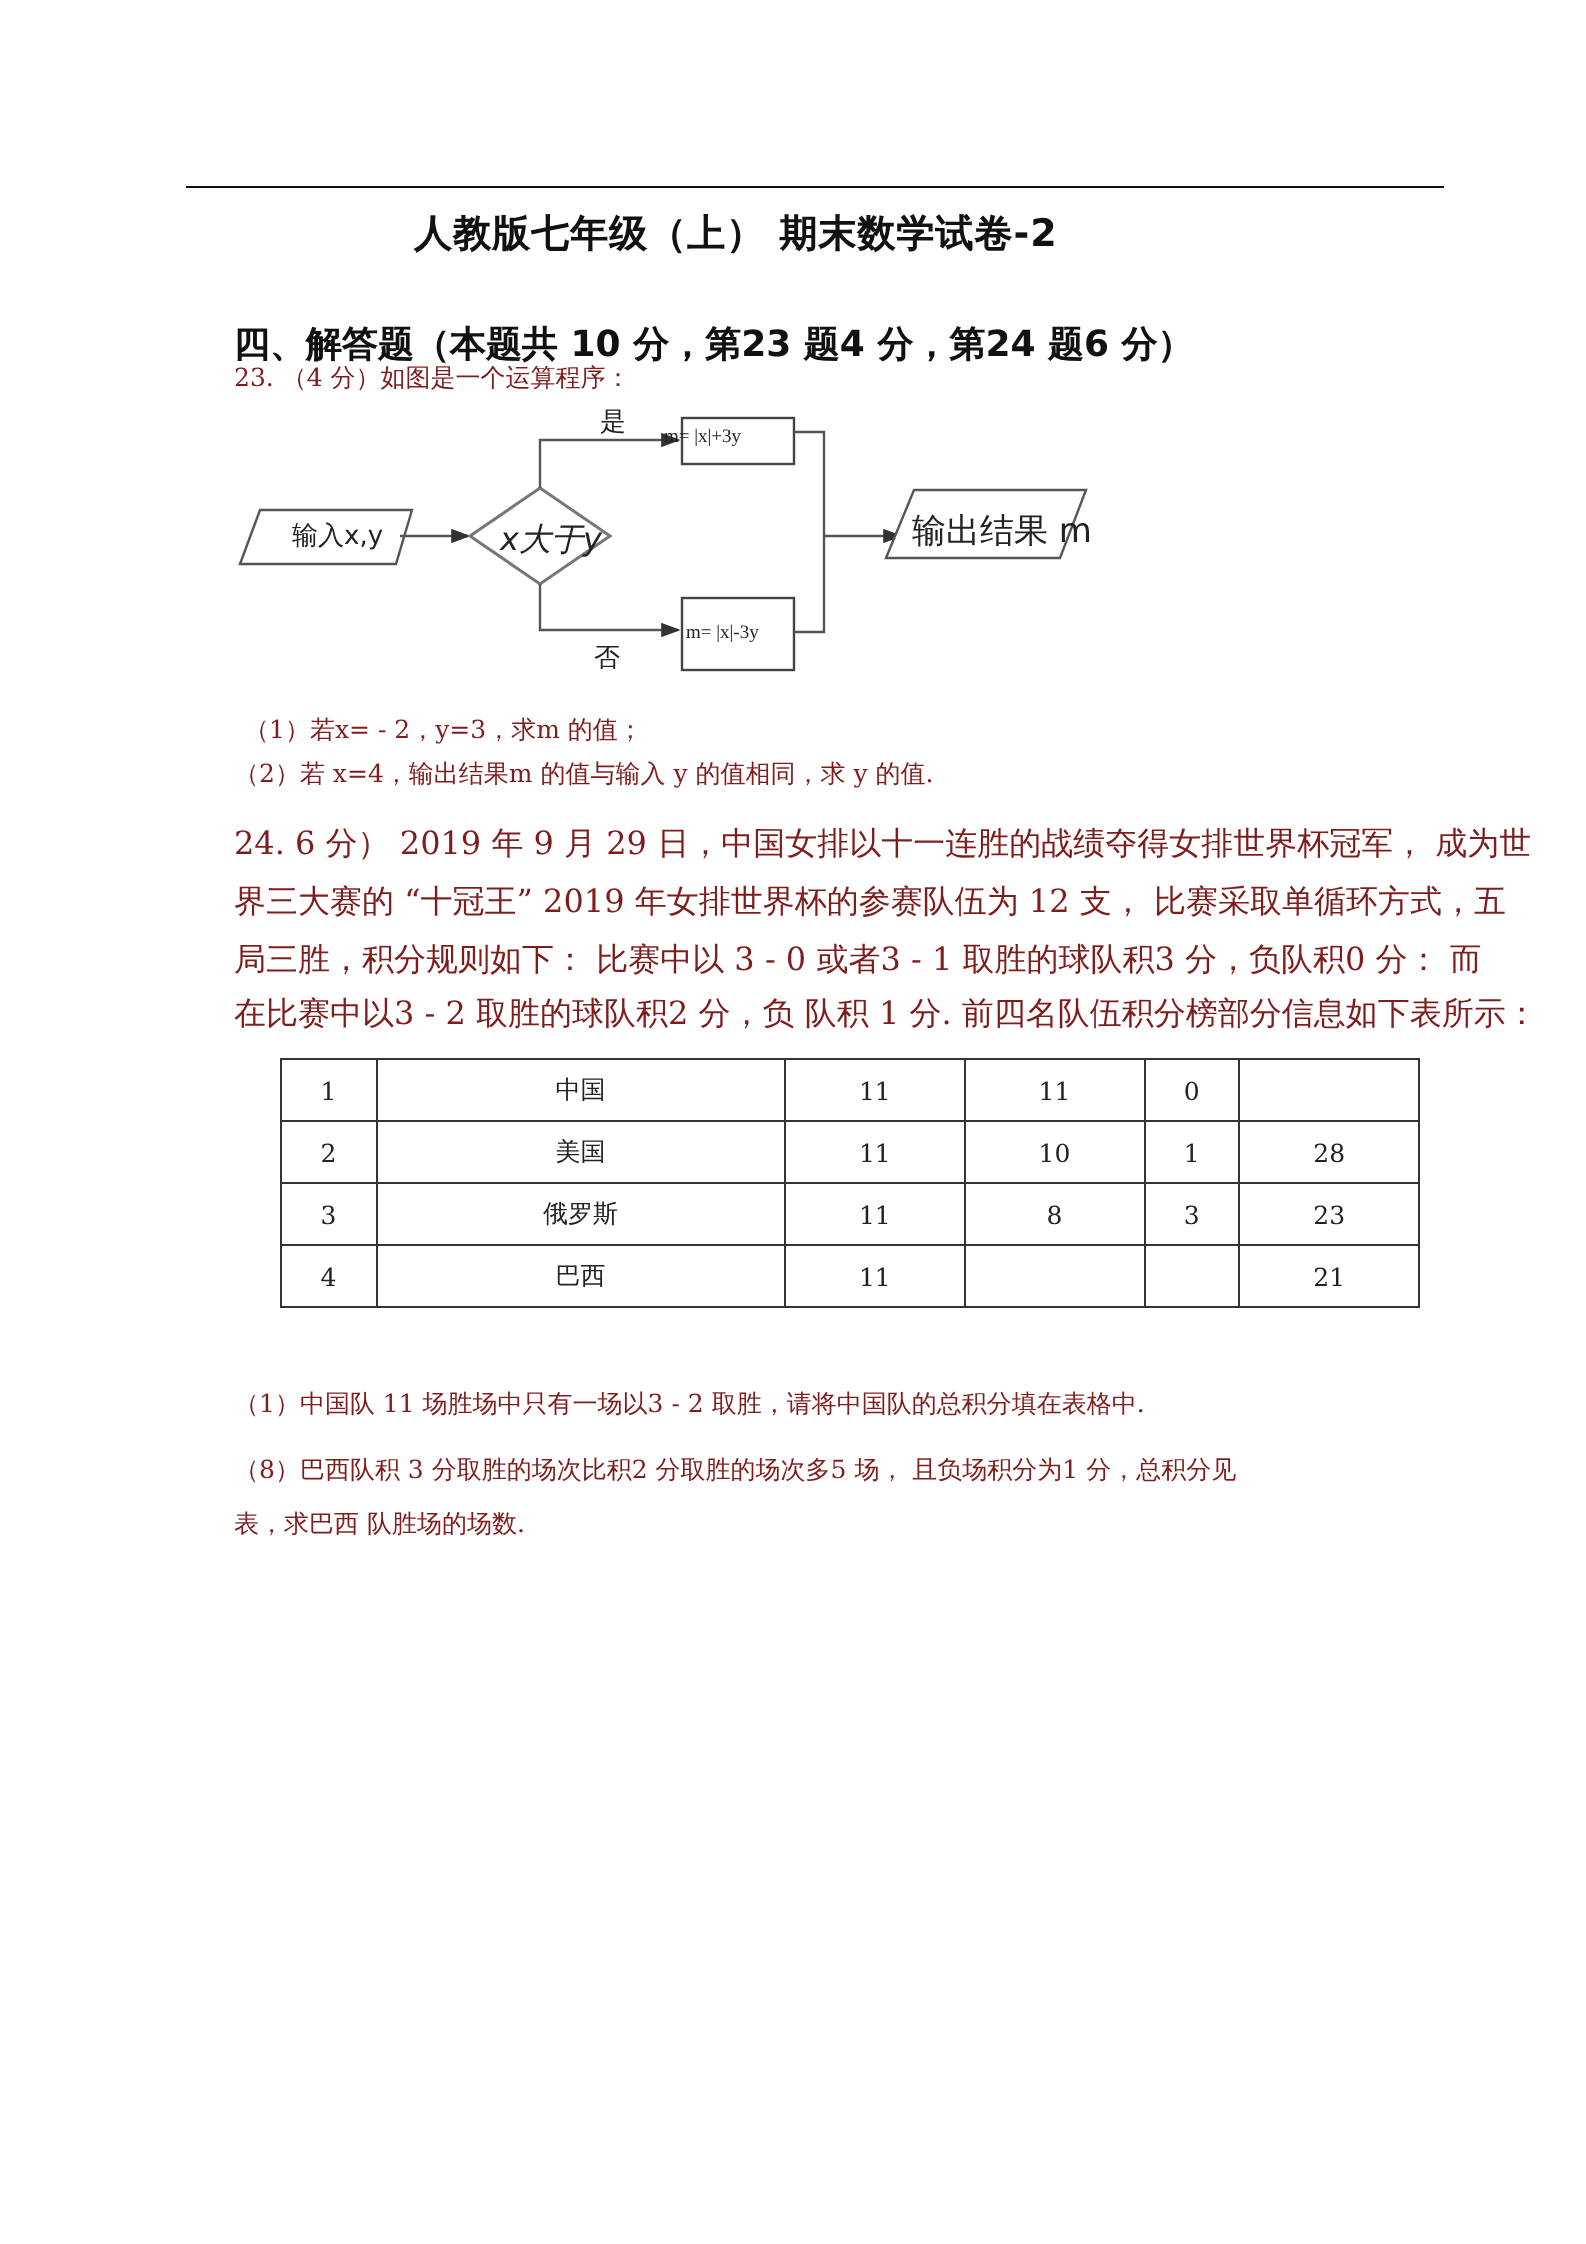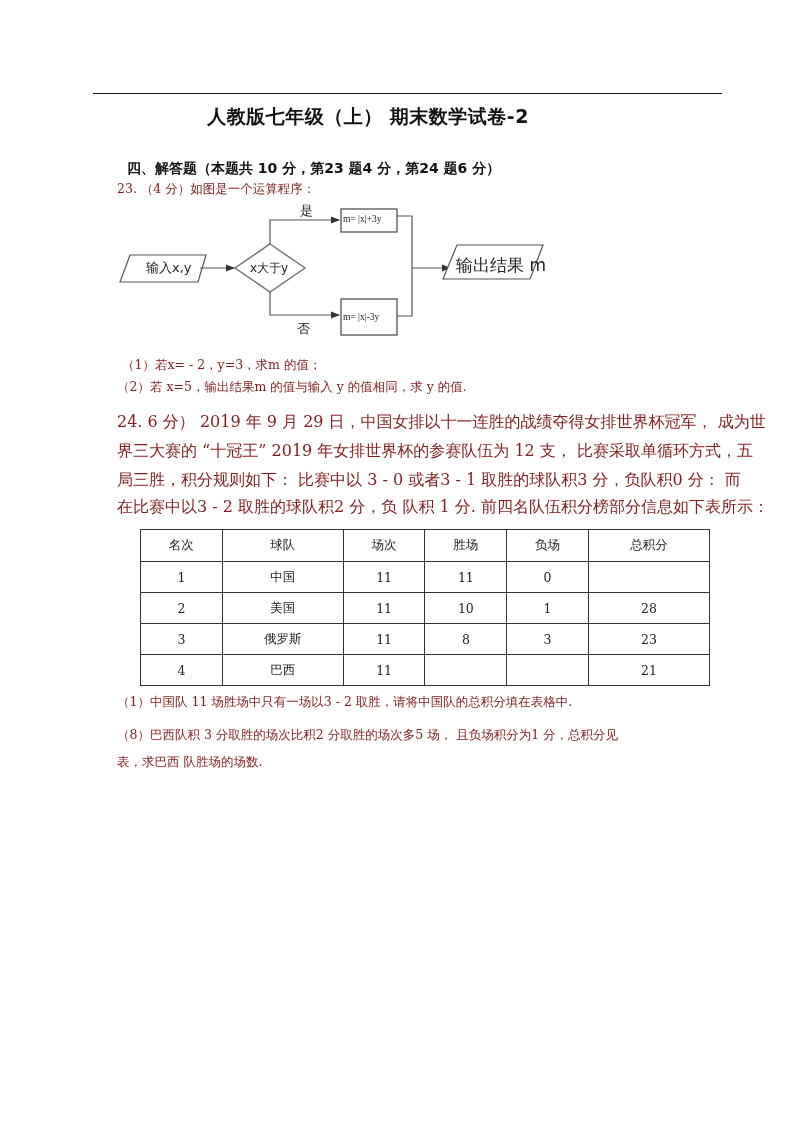--- a/index.html
+++ b/index.html
@@ -1,21 +1,21 @@
 <!DOCTYPE html>
 <html><head>
 <meta charset="utf-8">
 <style>
   html, body { margin: 0; padding: 0; background: #ffffff; }
   body { width: 793px; height: 1122px; position: relative; overflow: hidden;
          font-family: "DejaVu Serif", "Liberation Serif", serif; color: #1a1a1a; }
   .rule { position: absolute; left: 93px; top: 93px; width: 629px; height: 0; border-top: 1.5px solid #111; }
   .title { position: absolute; left: 0; width: 736px; top: 104px; text-align: center;
            font-family: "DejaVu Sans", sans-serif; font-weight: bold; font-size: 19px; letter-spacing: 0.5px; color: #111; }
-  .section { position: absolute; left: 117px; top: 160px; font-size: 14px; font-weight: bold; font-family: "DejaVu Sans", sans-serif; color: #111; margin-left: 10px; }
+  .section { position: absolute; left: 117px; top: 160px; font-size: 18px; font-weight: bold; font-family: "DejaVu Sans", sans-serif; color: #111; }
   .line { position: absolute; left: 117px; font-size: 12.5px; white-space: nowrap; color: #7f1d1d; }
   .q23 { top: 181px; }
   .q23-1 { top: 357px; left: 122px; text-align: center; }
   .q23-2 { top: 379px; left: 117px; }
   .q24 { font-size: 16px; }
   .q24-l1 { top: 412px; }
   .q24-l2 { top: 441px; }
   .q24-l3 { top: 470px; }
   .q24-l4 { top: 497px; }
 
@@ -63,46 +63,38 @@
     <rect x="231" y="14" width="56" height="23" fill="#fff" stroke="#444" stroke-width="1.2"></rect>
 
     <rect x="231" y="104" width="56" height="36" fill="#fff" stroke="#444" stroke-width="1.2"></rect>
 
     <polyline points="287,21 302,21 302,121 287,121" fill="none" stroke="#555" stroke-width="1.2"></polyline>
     <line x1="302" y1="73" x2="340" y2="73" stroke="#555" stroke-width="1.2" marker-end="url(#arr)"></line>
 
     <polygon points="347,50 433,50 420,84 333,84" fill="#fff" stroke="#555" stroke-width="1.2"></polygon>
   </svg>
   <div class="flow-label" style="left:36px; top:64px;">输入x,y</div>
-  <div class="flow-label" style="left:140px; top:65px; font-size:12px;">x大于y</div>
+  <div class="flow-label" style="left:140px; top:65px; font-size:16px;font-style:italic;">x大于y</div>
   <div class="flow-label" style="left:190px; top:7px;">是</div>
   <div class="flow-label" style="left:187px; top:125px;">否</div>
-  <div class="box-label" style="left:233px; top:19px;">m= |x|+3y</div>
+  <div class="box-label" style="left:222px; top:19px;">m= |x|+3y</div>
   <div class="box-label" style="left:233px; top:117px;">m= |x|-3y</div>
   <div class="flow-label" style="left:346px; top:59px; font-size:17px;">输出结果 m</div>
 </div>
 
 <div class="line q23-1">（1）若x= - 2，y=3，求m  的值；</div>
-<div class="line q23-2">（2）若 x=5，输出结果m  的值与输入 y  的值相同，求 y  的值.</div>
+<div class="line q23-2">（2）若 x=4，输出结果m  的值与输入 y  的值相同，求 y  的值.</div>
 
 <div class="line q24 q24-l1">24. 6  分）  2019  年 9  月 29   日，中国女排以十一连胜的战绩夺得女排世界杯冠军，  成为世</div>
 <div class="line q24 q24-l2">界三大赛的 “十冠王” 2019 年女排世界杯的参赛队伍为 12  支，    比赛采取单循环方式，五</div>
 <div class="line q24 q24-l3">局三胜，积分规则如下：  比赛中以  3   -  0  或者3   -  1  取胜的球队积3  分，负队积0  分：    而</div>
 <div class="line q24 q24-l4">在比赛中以3   -  2  取胜的球队积2  分，负 队积 1  分.     前四名队伍积分榜部分信息如下表所示：</div>
 
 <table class="score">
   <tbody>
-      <tr>
-    <th>名次</th>
-    <th>球队</th>
-    <th>场次</th>
-    <th>胜场</th>
-    <th>负场</th>
-    <th>总积分</th>
-  </tr>
   <tr>
     <td>1</td>
     <td>中国</td>
     <td>11</td>
     <td>11</td>
     <td>0</td>
     <td></td>
   </tr>
   <tr>
     <td>2</td>

